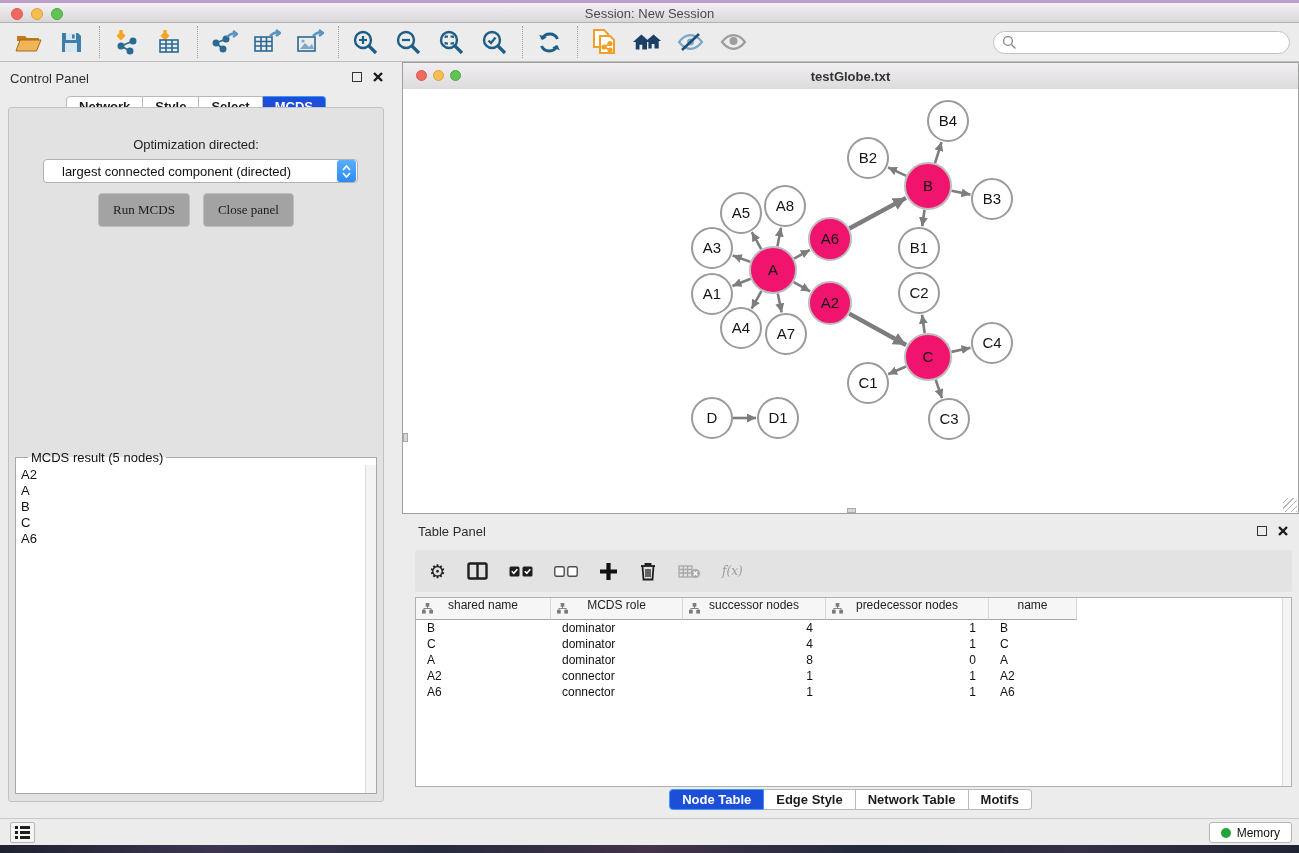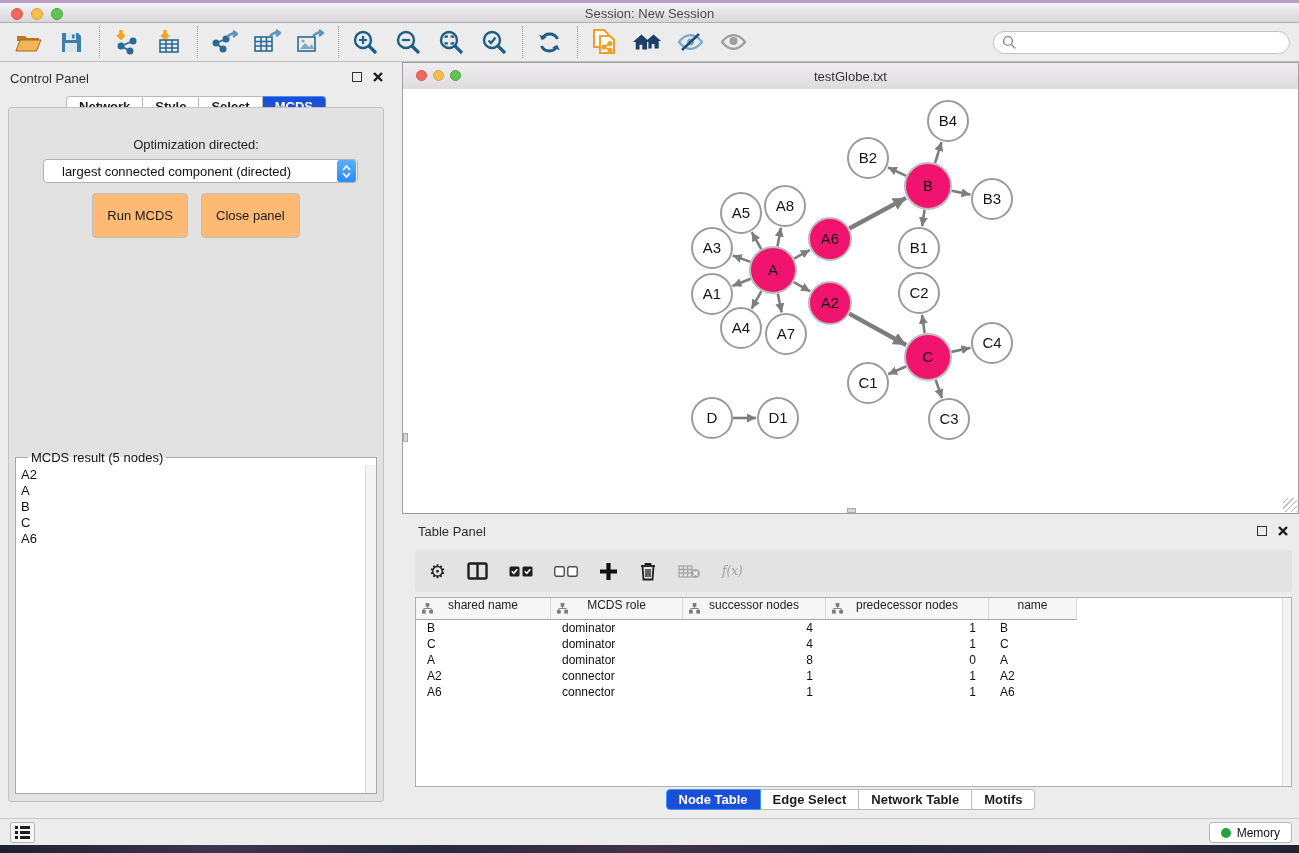--- a/index.html
+++ b/index.html
@@ -45,35 +45,35 @@
   .seg .tab.sel { background:#1d4ed8; border-color:#3b99fc; color:#fff; }
   .cp-tabs { position:absolute; top:33px; left:0; width:392px; text-align:center; }
   .cp-body { position:absolute; top:44px; left:8px; width:376px; height:695px;
     background:#e2e2e2; border:1px solid #c2c2c2; border-radius:3px; }
   .opt-label { position:absolute; top:29px; left:0; right:0; text-align:center; font-size:13px; color:#1d1d1d; }
   .dropdown { position:absolute; top:51px; left:34px; width:315px; height:24px; background:#fff;
     border:1px solid #b0b0b0; border-radius:4px; display:flex; align-items:center; }
   .dropdown .dd-text { flex:1; font-size:13px; color:#111; padding-left:18px; white-space:nowrap; }
   .dd-stepper { width:19px; height:22px; margin-right:1px; background:linear-gradient(#5aaefd,#2b8bf7);
     border-radius:3px; display:flex; flex-direction:column; align-items:center; justify-content:center; gap:1px; }
-  .btn { background:#fdba74; border:1px solid #bdbdbd; border-radius:4px; font-size:13px; color:#1b1b1b;
-    padding:14px 14px; font-family:Liberation Sans, sans-serif; }
+  .btn { background:#a3a3a3; border:1px solid #bdbdbd; border-radius:4px; font-size:13px; color:#1b1b1b;
+    padding:8px 14px; font-family:Liberation Serif, serif; }
   .cp-buttons { position:absolute; top:85px; left:0; right:0; display:flex; justify-content:center; gap:13px; }
   .mcds-fieldset { position:absolute; left:6px; top:342px; width:362px; height:344px;
     border:1px solid #a8a8a8; background:#fff; }
   .mcds-fieldset legend { font-size:13px; color:#111; padding:0 3px; margin-left:12px; background:transparent; }
   .mcds-list { position:absolute; left:0; top:0; bottom:0; right:11px; overflow:hidden; padding:2px 0 0 5px; }
   .mcds-list div { font-size:13px; line-height:16px; color:#111; }
   .vscroll { position:absolute; right:0; top:0; bottom:0; width:11px; background:#f4f4f4; border-left:1px solid #dcdcdc; }
 
   
   .net-window { position:absolute; left:402px; top:62px; width:897px; height:452px;
     border:1px solid #9f9f9f; background:#fff; }
   .net-titlebar { position:absolute; top:0; left:0; right:0; height:38px;
-    background:linear-gradient(#f0eef0,#d6d3d6); border-bottom:1px solid #a8a8a8; }
+    background:linear-gradient(#f0eef0,#d6d3d6); border-bottom:1px solid #a8a8a8;font-weight:bold; }
   .net-titlebar .title { position:absolute; left:0; right:0; top:6px; text-align:center; font-size:13px; color:#333; }
   .lights.small { left:13px; top:7px; gap:6px; }
   .lights.small .light { width:11px; height:11px; }
   .net-canvas { position:absolute; left:0; top:26px; right:0; bottom:0; background:#fff; }
   .grip { position:absolute; right:1px; bottom:1px; width:14px; height:14px;
     background:repeating-linear-gradient(135deg, transparent 0 3px, #b9b9b9 3px 4px); }
   .edge-grip { position:absolute; background:#d6d6d6; border:1px solid #aaa; }
 
   
   .table-panel { position:absolute; left:402px; top:514px; width:897px; height:304px; }
@@ -529,21 +529,21 @@
             <div class="td left" style="width: 132px;">connector</div>
             <div class="td right" style="width: 143px;">1</div>
             <div class="td right" style="width: 163px;">1</div>
             <div class="td left" style="width: 88px;">A6</div>
           </div>
         </div>
       <div class="vscroll" style="width:9px;"></div>
     </div>
     <div class="tp-tabs"><span class="seg" id="tp-tabs">
           <span class="tab sel">Node Table</span>
-          <span class="tab">Edge Select</span>
+          <span class="tab">Edge Style</span>
           <span class="tab">Network Table</span>
           <span class="tab">Motifs</span>
         </span></div>
   </div>
 
   <div class="status-bar">
     <div class="list-btn">
       <svg width="15" height="13" viewBox="0 0 15 13">
           <g fill="#1e1e1e">
             <rect x="0" y="0" width="3" height="3"></rect>

